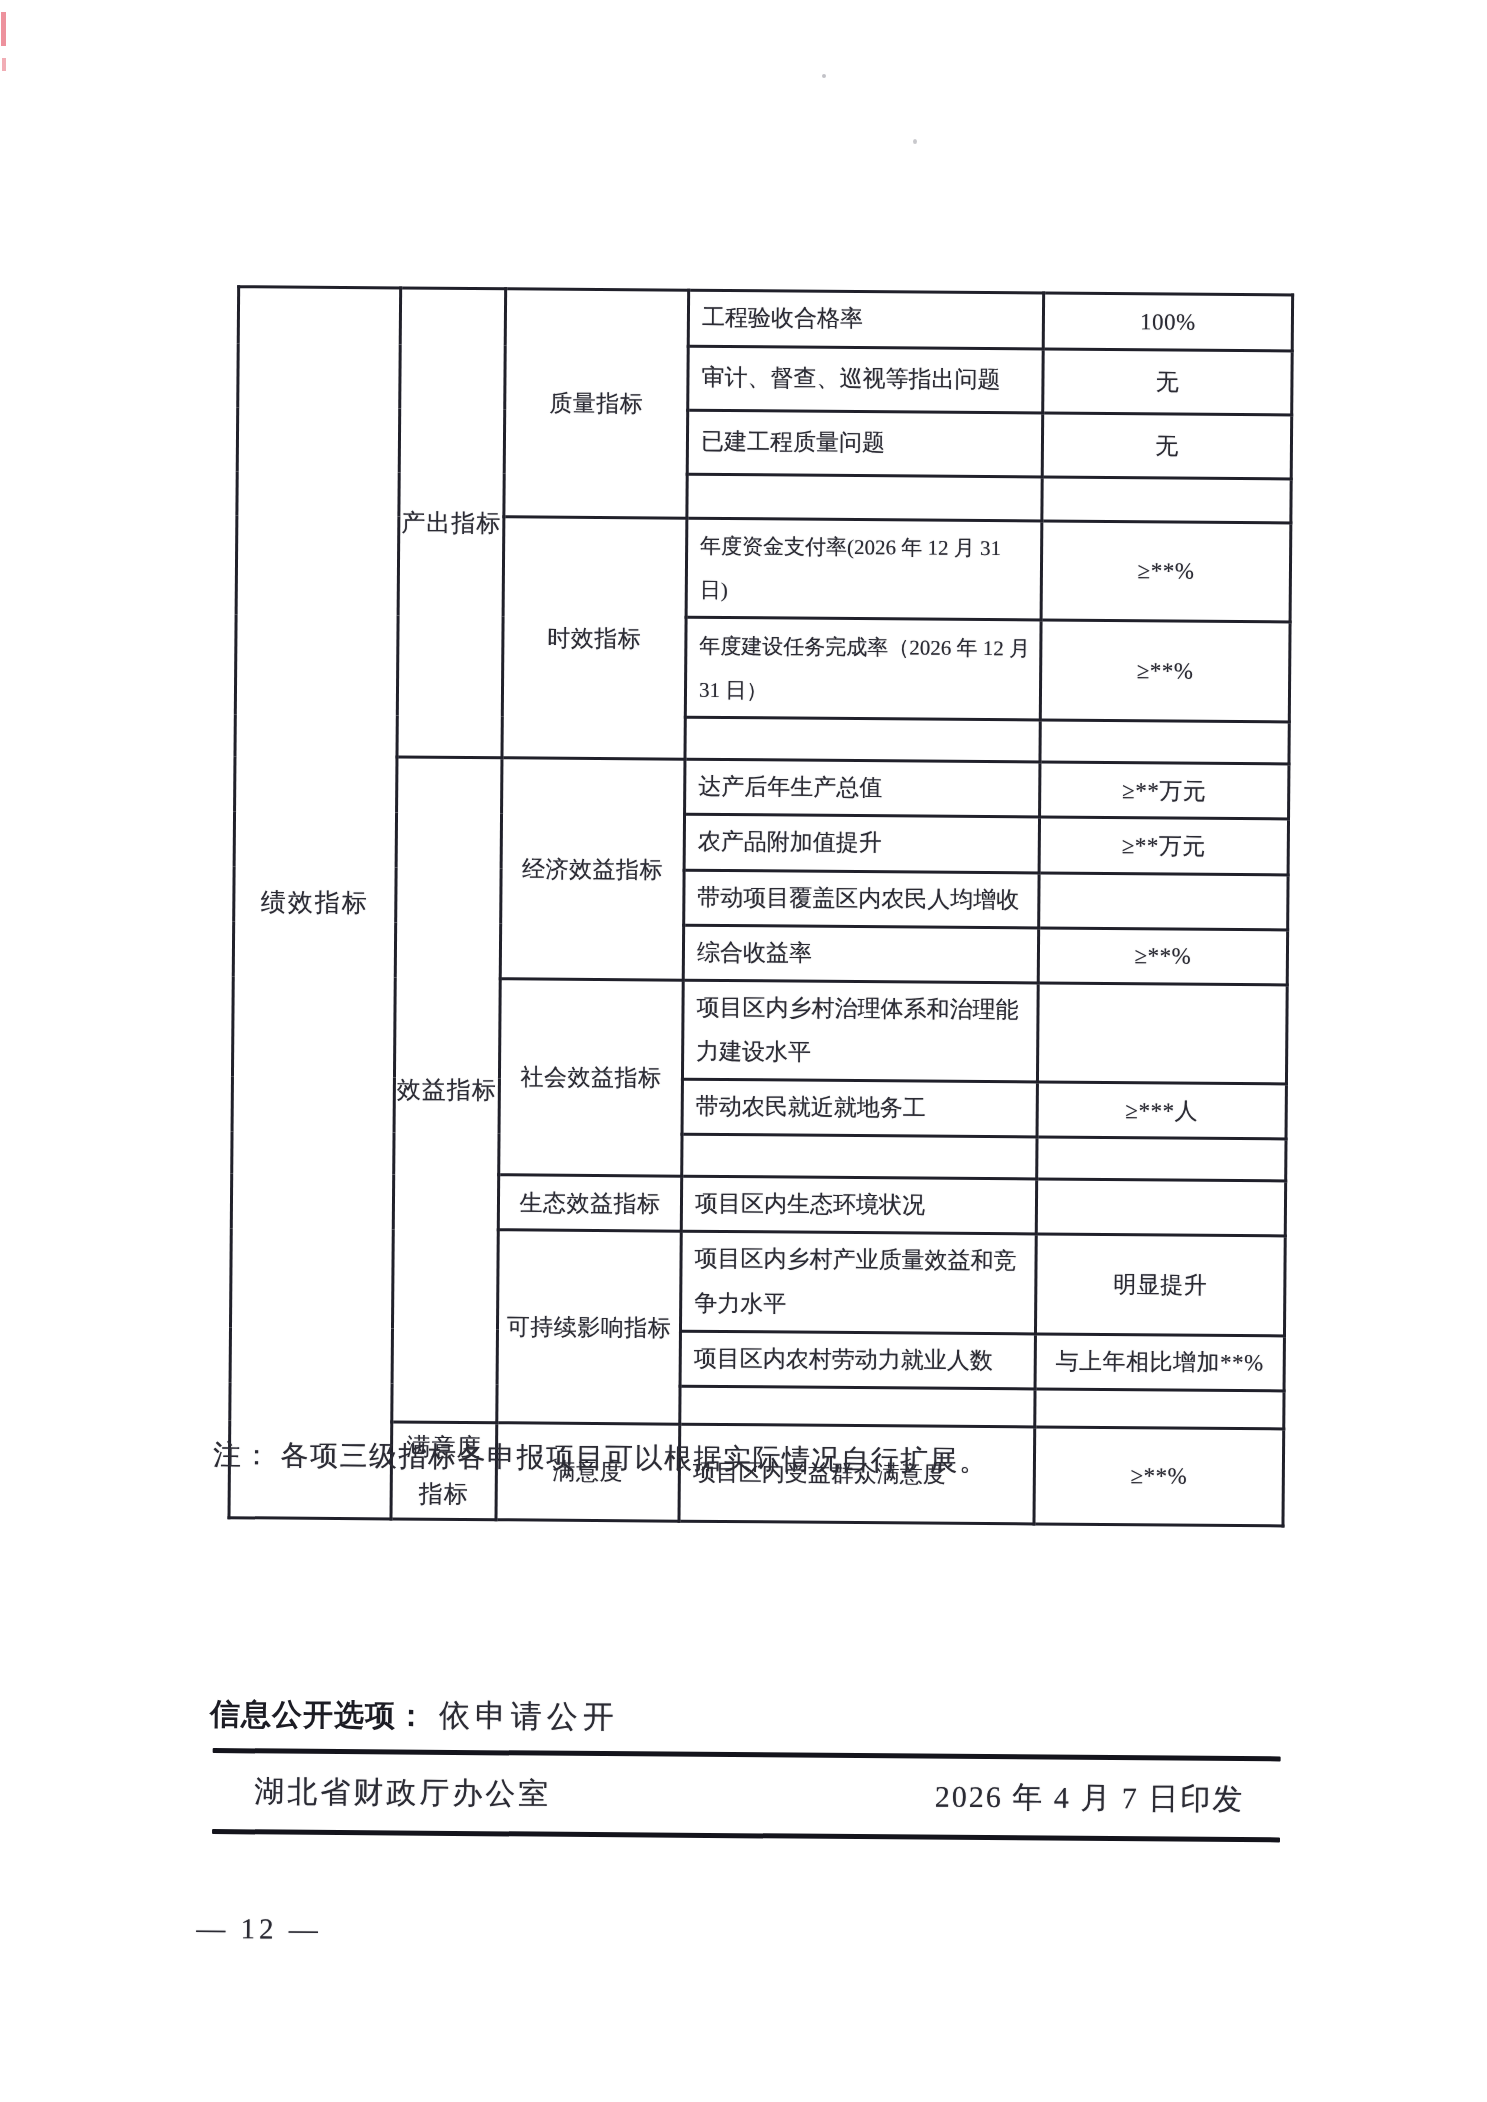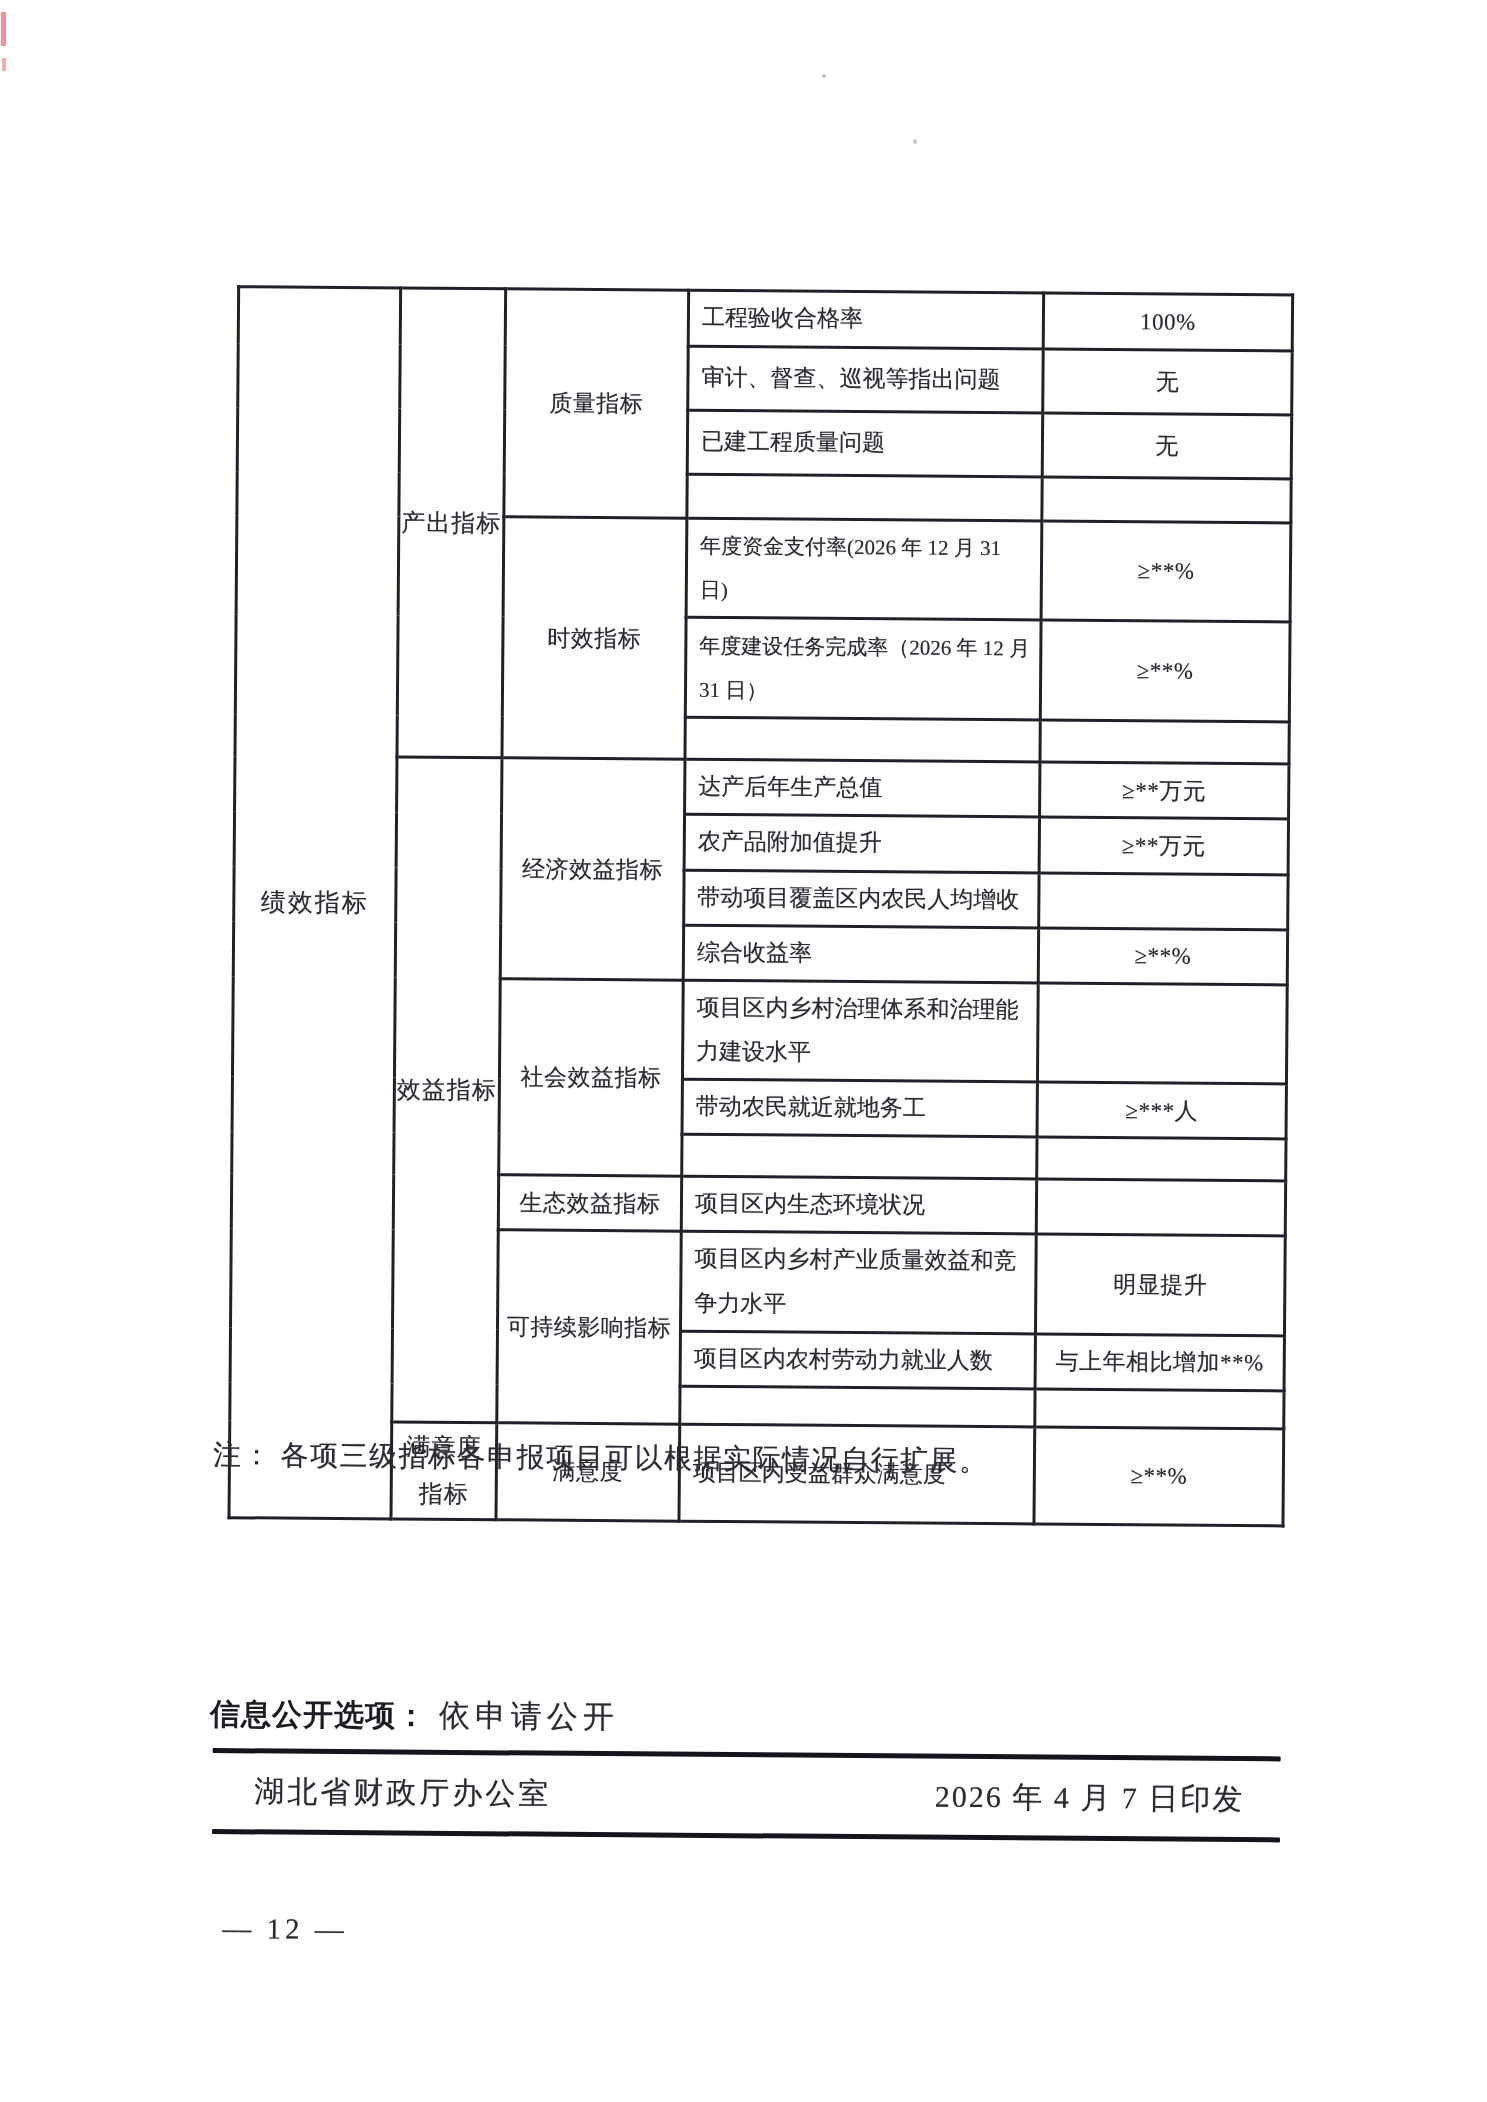--- a/index.html
+++ b/index.html
@@ -66,21 +66,21 @@
 
   .issuer-row {
     position:absolute; left:220px; top:1763px; width:1068px; height:64px;
     display:flex; justify-content:space-between; align-items:center;
     font-size:30px;
   }
   .issuer { padding-left:42px; letter-spacing:3px; }
   .print-date { padding-right:36px; letter-spacing:2px; }
 
   .page-number {
-    position:absolute; left:231px; top:1916px;
+    position:absolute; left:205px; top:1916px;
     font-size:29px; letter-spacing:4px;
   }
 
   
   .artifact { position:absolute; pointer-events:none; }
   .art-red-1 { left:1px; top:12px; width:5px; height:34px; background:#e14a5c; opacity:.6; }
   .art-red-2 { left:2px; top:58px; width:4px; height:13px; background:#e14a5c; opacity:.45; }
   .art-dot-1 { left:822px; top:74px; width:4px; height:4px; border-radius:50%; background:#9a9aa2; opacity:.6; }
   .art-dot-2 { left:913px; top:139px; width:4px; height:5px; border-radius:50%; background:#9a9aa2; opacity:.55; }
 </style>

